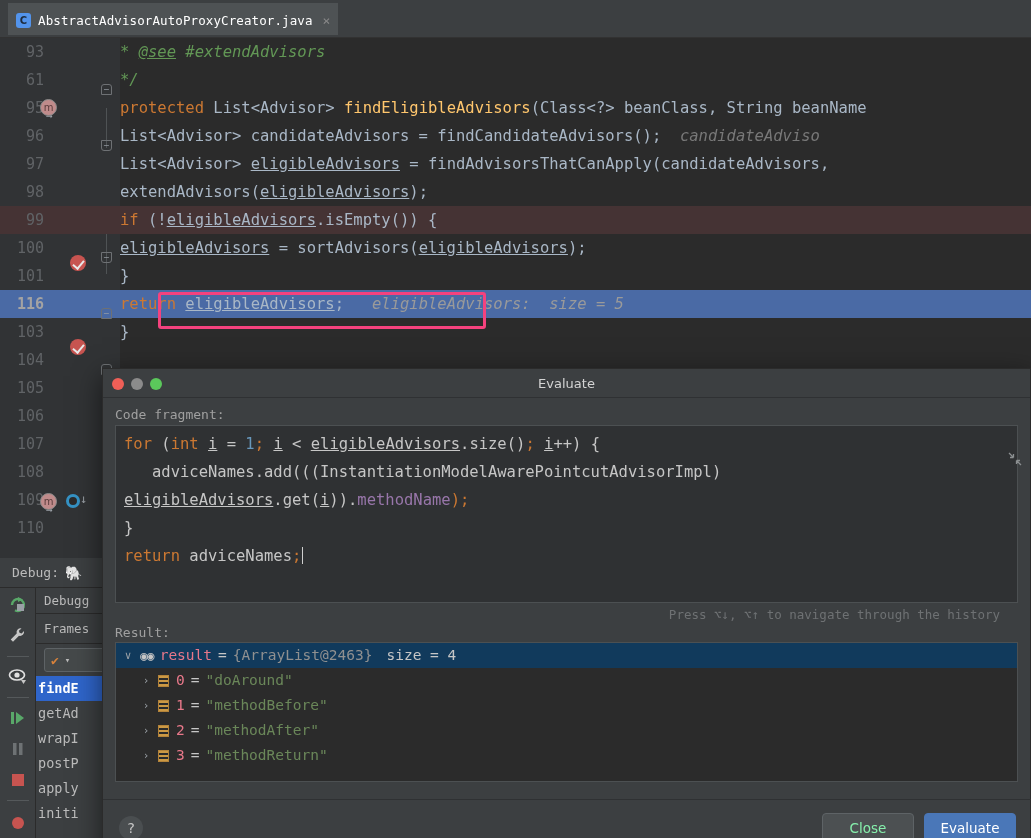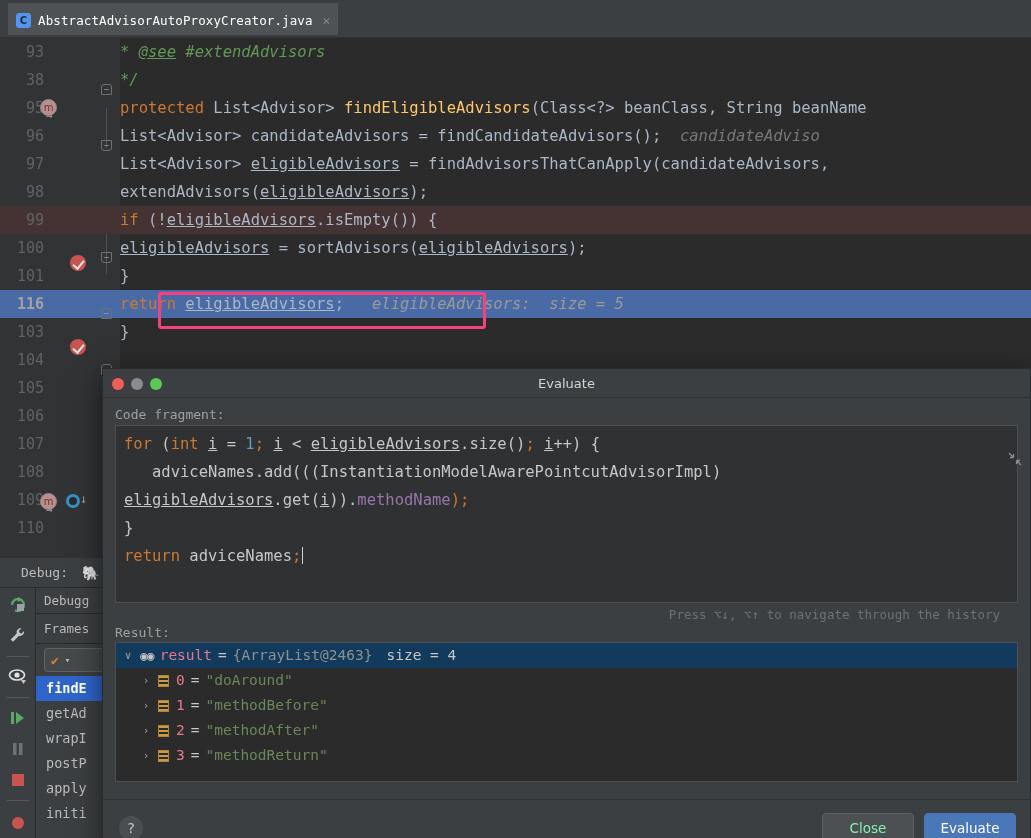--- a/index.html
+++ b/index.html
@@ -100,21 +100,21 @@
   #anno-return { left: 158px; top: 292px; width: 328px; height: 37px; }
   #anno-result { left: 114px; top: 589px; width: 423px; height: 161px; }
 
   
   .debugpane {
     position: absolute; left: 0; top: 558px; width: 120px; height: 280px;
     background: #3c3f41;
   }
   .debug-head {
     position: relative; height: 30px; display: flex; align-items: center;
-    padding-left: 21px; gap: 14px; border-bottom: 1px solid #2b2b2b;
+    padding-left: 12px; gap: 6px; border-bottom: 1px solid #2b2b2b;
   }
   .debug-head .lbl { color: #bbbbbb; font-size: 13px; }
   .elephant { font-size: 14px; filter: grayscale(1) brightness(1.2); }
   .debug-body { position: relative; height: 250px; display: flex; }
   .toolstrip {
     width: 36px; height: 250px; background: #3c3f41;
     border-right: 1px solid #2b2b2b;
     display: flex; flex-direction: column; align-items: center; padding-top: 6px; gap: 9px;
   }
   .tbtn { width: 22px; height: 22px; display: flex; align-items: center; justify-content: center; cursor: pointer; }
@@ -123,21 +123,21 @@
   .dtabs { height: 26px; border-bottom: 1px solid #2b2b2b; display: flex; align-items: center; padding-left: 8px; }
   .dtab { color: #bbbbbb; font-size: 12.5px; white-space: nowrap; }
   .frames-hdr { height: 30px; display: flex; align-items: center; padding-left: 8px; border-bottom: 1px solid #2b2b2b; }
   .thread-sel {
     height: 24px; min-width: 62px; border: 1px solid #5e6366; border-radius: 3px;
     background: #45494a; display: flex; align-items: center; gap: 6px; padding: 0 6px;
   }
   .check { color: #d9833b; font-size: 13px; }
   .caret { color: #bbbbbb; font-size: 9px; }
   .frame {
-    height: 25px; line-height: 25px; padding-left: 10px;
+    height: 25px; line-height: 25px; padding-left: 2px;
     color: #bbbbbb; font-size: 13.5px; white-space: nowrap;
   }
   .frame.sel { background: #2f65ca; color: #ffffff; font-weight: bold; }
 
   
   .dialog {
     position: absolute; left: 102px; top: 368px; width: 929px; height: 488px;
     background: #3c3f41; border: 1px solid #2b2b2b;
     box-shadow: 0 8px 26px rgba(0,0,0,.55);
   }
@@ -221,21 +221,21 @@
 
     <div class="foldline" style="top:70px;height:40px;"></div>
     <div class="foldline" style="top:196px;height:40px;"></div>
 
     <div class="code-rows" id="rows">
         <div class="row">
           <span class="ln">93</span>
           <span class="code">          <span class="cmt">* <u>@see</u> #extendAdvisors</span></span>
         </div>
         <div class="row">
-          <span class="ln">38</span>
+          <span class="ln">61</span>
           <span class="code">          <span class="cmt">*/</span></span>
         </div>
         <div class="row">
           <span class="ln">95</span>
           <span class="code">        <span class="k">protected</span> List&lt;Advisor&gt; <span class="fn">findEligibleAdvisors</span>(Class&lt;?&gt; beanClass, String beanName</span>
         </div>
         <div class="row">
           <span class="ln">96</span>
           <span class="code">            List&lt;Advisor&gt; candidateAdvisors = findCandidateAdvisors();&nbsp;&nbsp;<span class="hint">candidateAdviso</span></span>
         </div>

